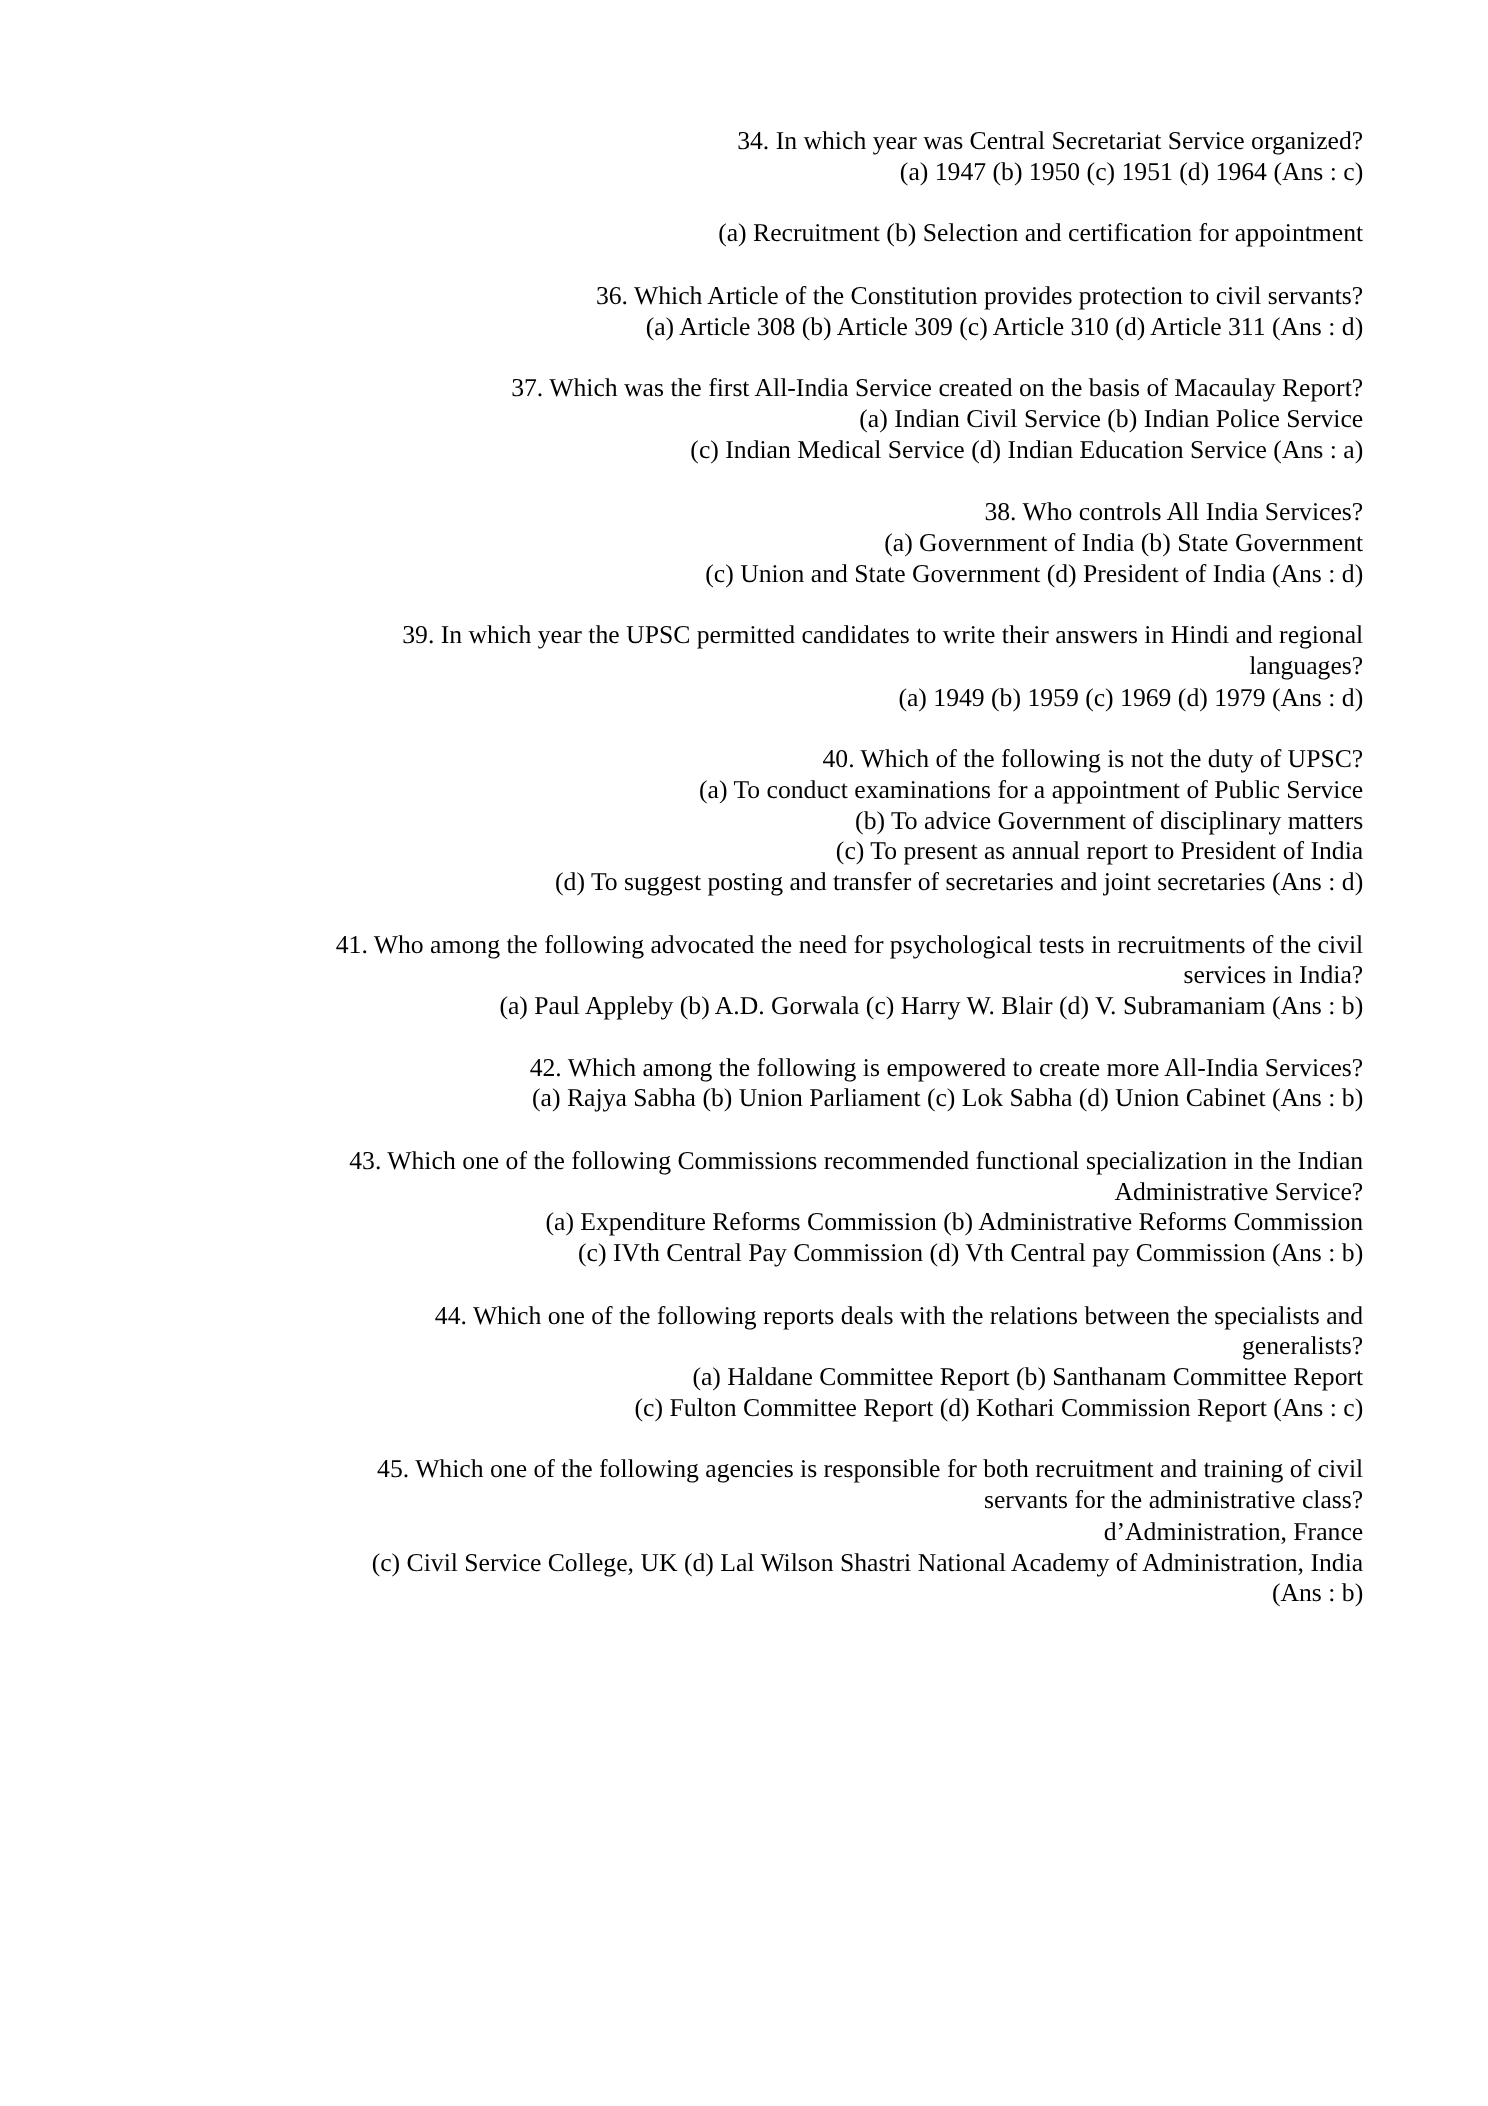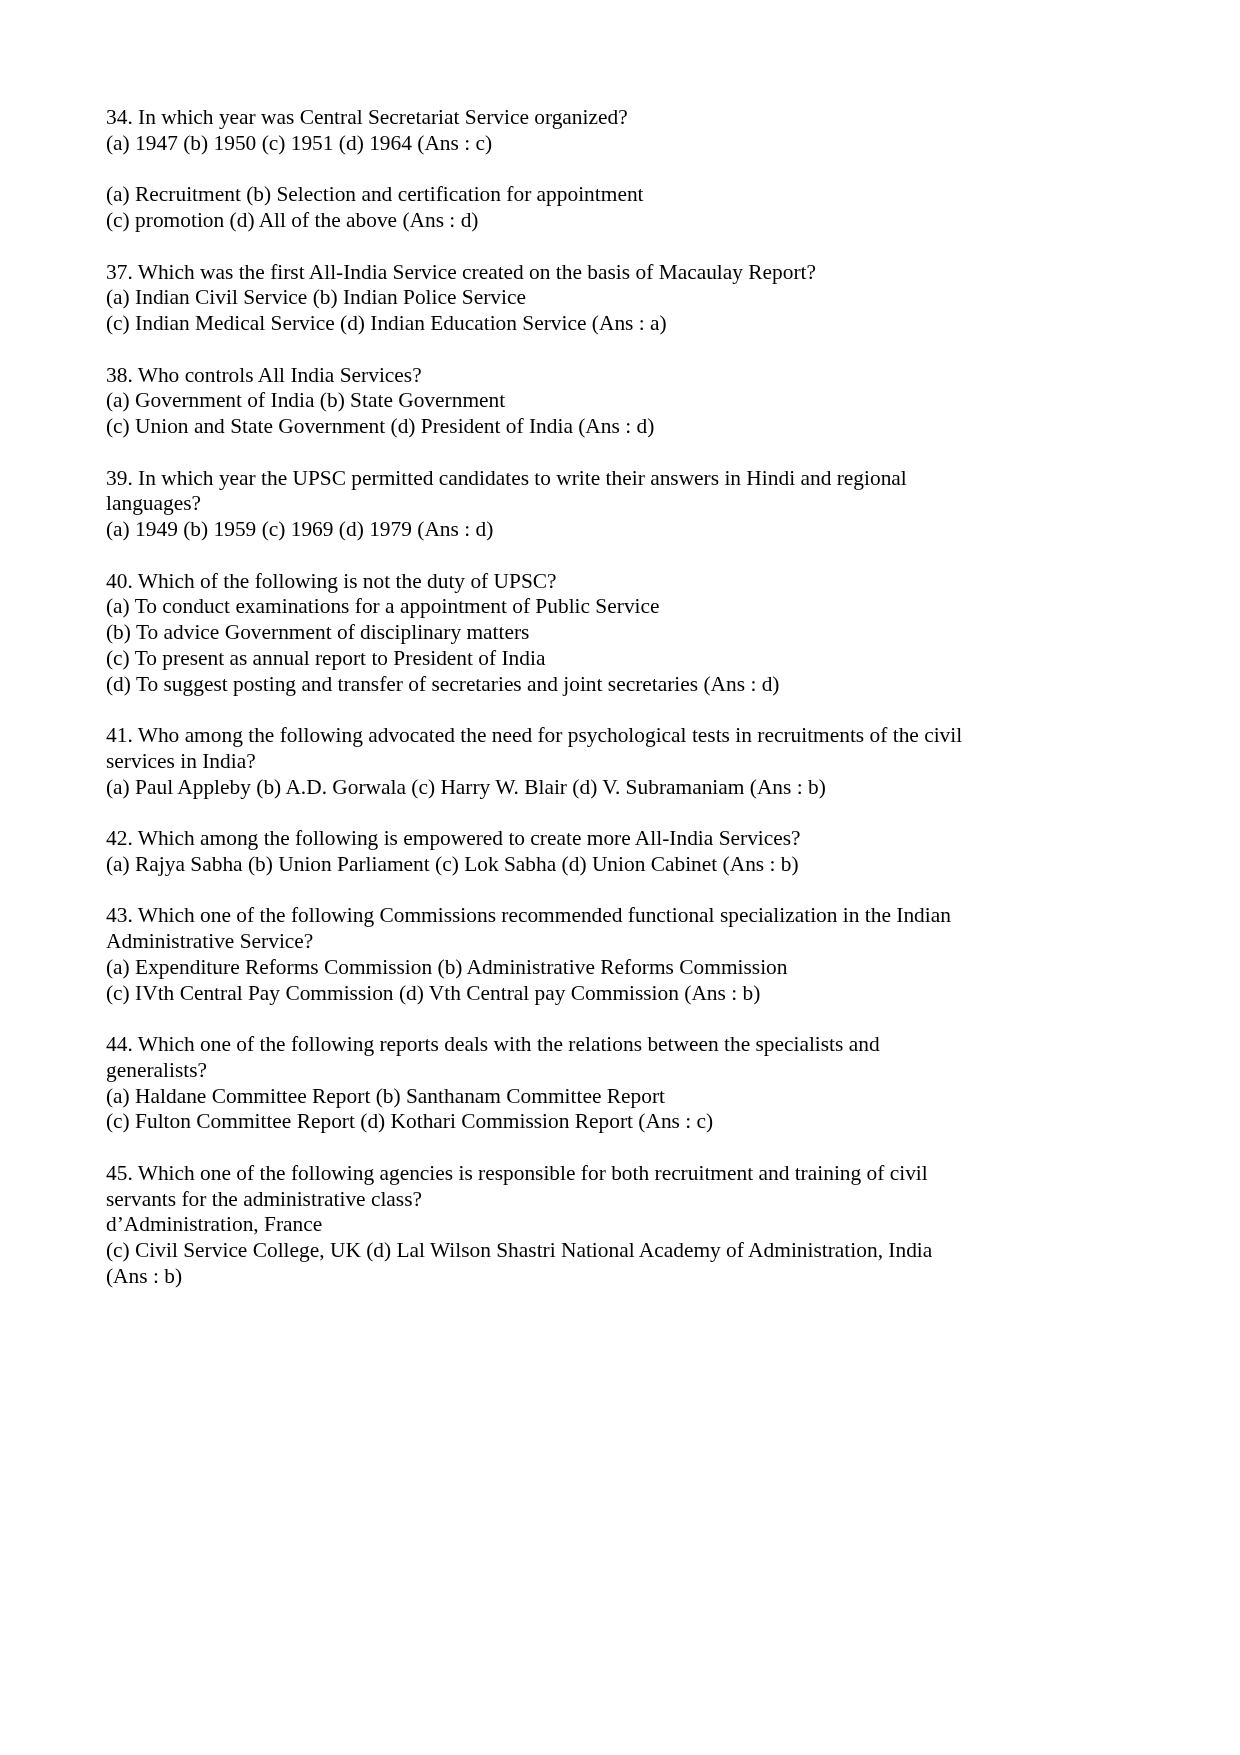--- a/index.html
+++ b/index.html
@@ -12,38 +12,41 @@
       color: #000000;
     }
     .page {
       position: absolute;
       left: 106px;
       top: 105px;
       width: 1030px;
       font-size: 21.4px;
       line-height: 25.75px;
     }
-    .question { margin: 0 0 25.75px 0; }
+    .question { margin: 0 0 25.75px 0; text-align: right; }
     .line { display: block; white-space: pre-wrap; }
   </style>
 </head>
 <body>
 
 <div class="page">
 
   <div class="question">
     <span class="line">34. In which year was Central Secretariat Service organized?</span>
     <span class="line">(a) 1947 (b) 1950 (c) 1951 (d) 1964 (Ans : c)</span>
   </div>
 
   <div class="question">
     <span class="line">(a) Recruitment (b) Selection and certification for appointment</span>
-    <span class="line">(c) promotion (d) All of the above (Ans : d)</span>
   </div>
 
+  <div class="question">
+    <span class="line">36. Which Article of the Constitution provides protection to civil servants?</span>
+    <span class="line">(a) Article 308 (b) Article 309 (c) Article 310 (d) Article 311 (Ans : d)</span>
+  </div>
 
   <div class="question">
     <span class="line">37. Which was the first All-India Service created on the basis of Macaulay Report?</span>
     <span class="line">(a) Indian Civil Service (b) Indian Police Service</span>
     <span class="line">(c) Indian Medical Service (d) Indian Education Service (Ans : a)</span>
   </div>
 
   <div class="question">
     <span class="line">38. Who controls All India Services?</span>
     <span class="line">(a) Government of India (b) State Government</span>

